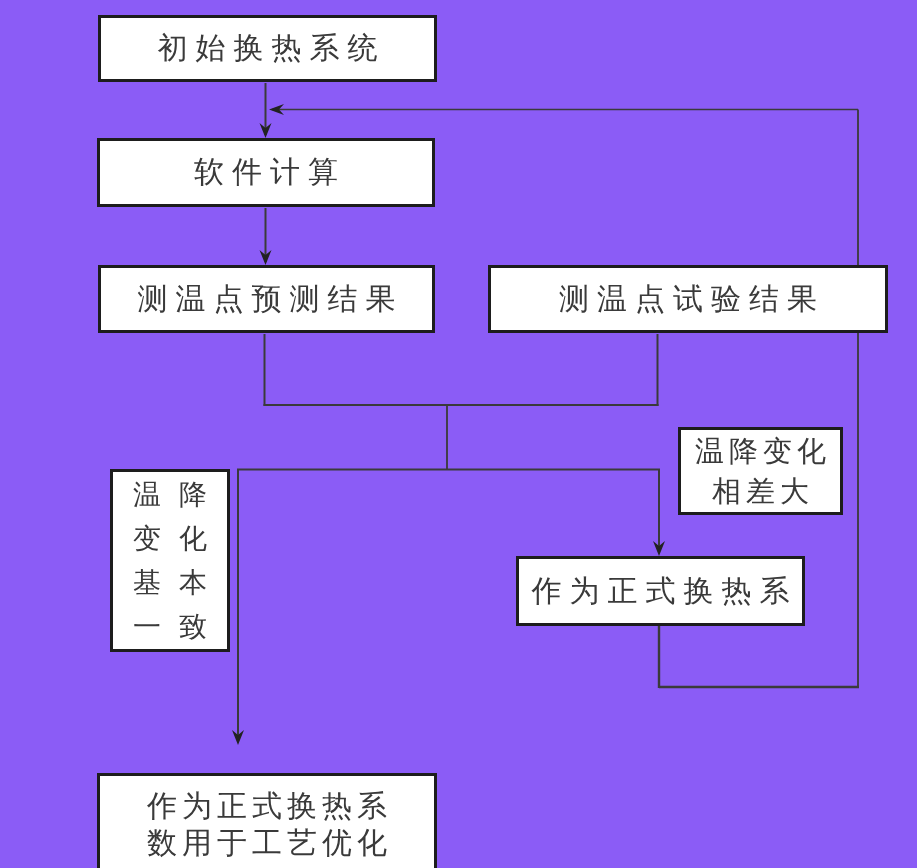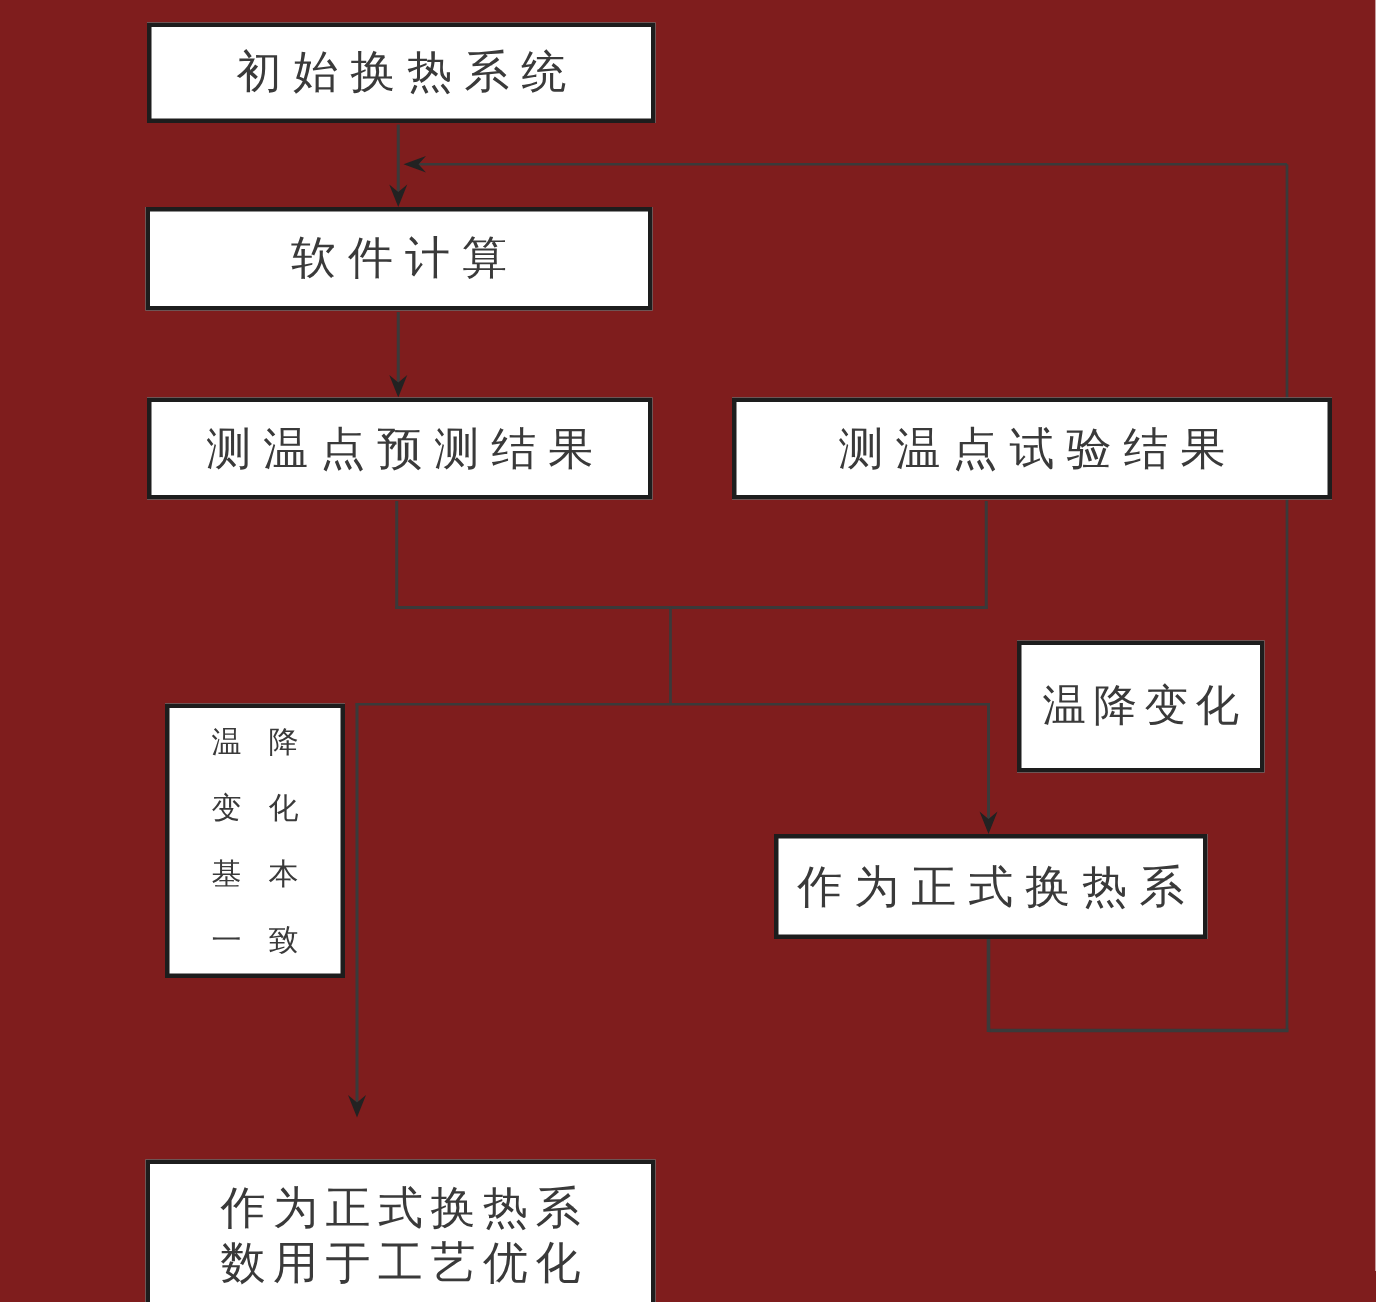--- a/index.html
+++ b/index.html
@@ -4,21 +4,21 @@
 <style>
   html, body {
     margin: 0;
     padding: 0;
     background: #ffffff;
   }
   .stage {
     position: relative;
     width: 917px;
     height: 868px;
-    background: #7f1d1d;
+    background: #8b5cf6;
     font-family: "Liberation Serif", "DejaVu Serif", serif;
     overflow: hidden;
   }
   .connector-layer {
     position: absolute;
     left: 0;
     top: 0;
   }
   .node {
     position: absolute;
@@ -42,21 +42,21 @@
     text-indent: 8px;
   }
   .node-initial   { left: 98px;  top: 15px;  width: 339px; height: 67px; }
   .node-software  { left: 97px;  top: 138px; width: 338px; height: 69px; }
   .node-predicted { left: 98px;  top: 265px; width: 337px; height: 68px; }
   .node-test      { left: 488px; top: 265px; width: 400px; height: 68px; }
   .node-modify    { left: 516px; top: 556px; width: 289px; height: 70px; }
   .node-final     { left: 97px;  top: 745px; width: 340px; height: 102px;
                     font-size: 30px; line-height: 37px; letter-spacing: 5px; text-indent: 5px; margin-top: 28px; }
   .node-consistent{ left: 110px; top: 469px; width: 120px; height: 183px;
-                    font-size: 20px; line-height: 44px; letter-spacing: 18px; text-indent: 18px; }
+                    font-size: 28px; line-height: 44px; letter-spacing: 18px; text-indent: 18px; }
   .node-differ    { left: 678px; top: 427px; width: 165px; height: 88px;
                     font-size: 29px; line-height: 40px; letter-spacing: 5px; text-indent: 5px; }
 </style>
 </head>
 <body>
 
 <div class="stage">
 
   <svg class="connector-layer" width="917" height="868" viewBox="0 0 917 868">
 
@@ -110,20 +110,21 @@
 
   <div class="node node-consistent">
     <span class="line">温降</span>
     <span class="line">变化</span>
     <span class="line">基本</span>
     <span class="line">一致</span>
   </div>
 
   <div class="node node-differ">
     <span class="line">温降变化</span>
+    <span class="line">相差大</span>
   </div>
 
   <div class="node node-modify single">
     <span class="line">作为正式换热系</span>
   </div>
 
   <div class="node node-final">
     <span class="line">作为正式换热系</span>
     <span class="line">数用于工艺优化</span>
   </div>

